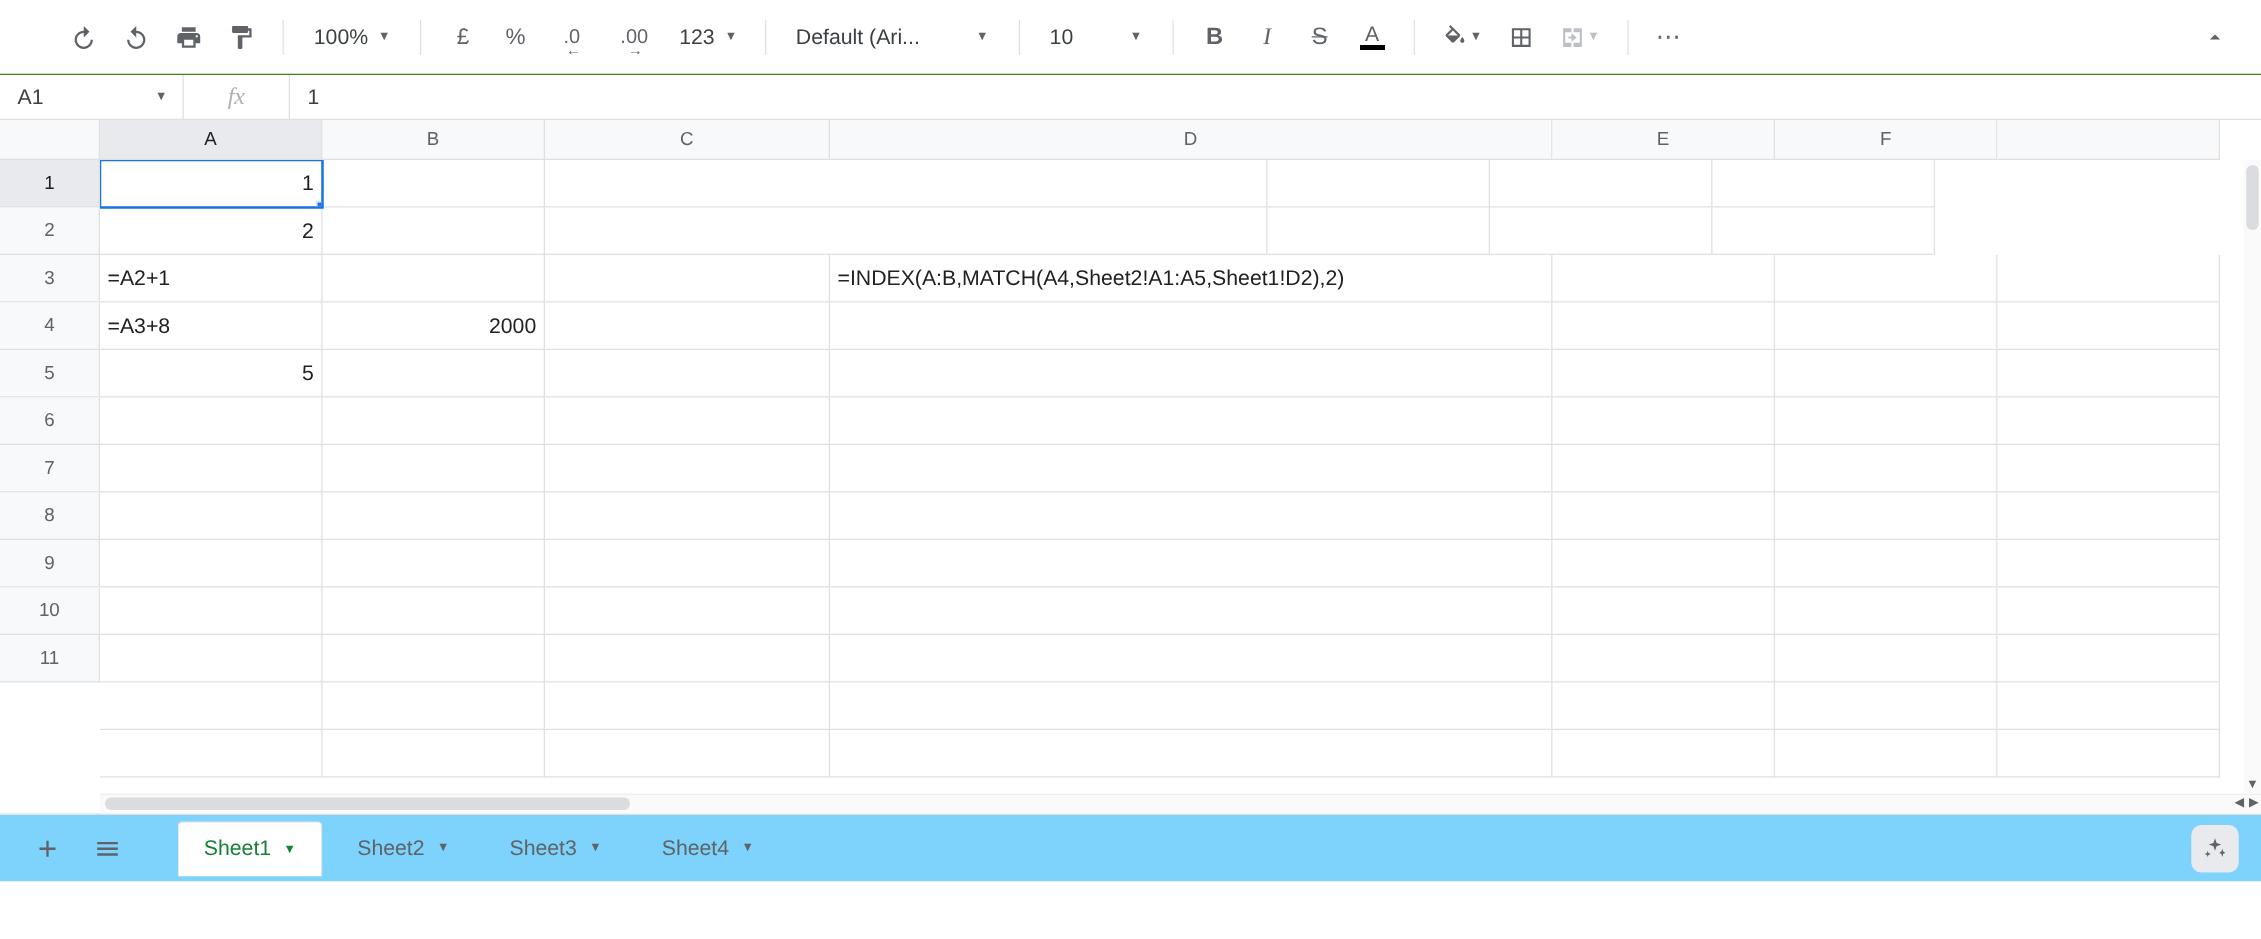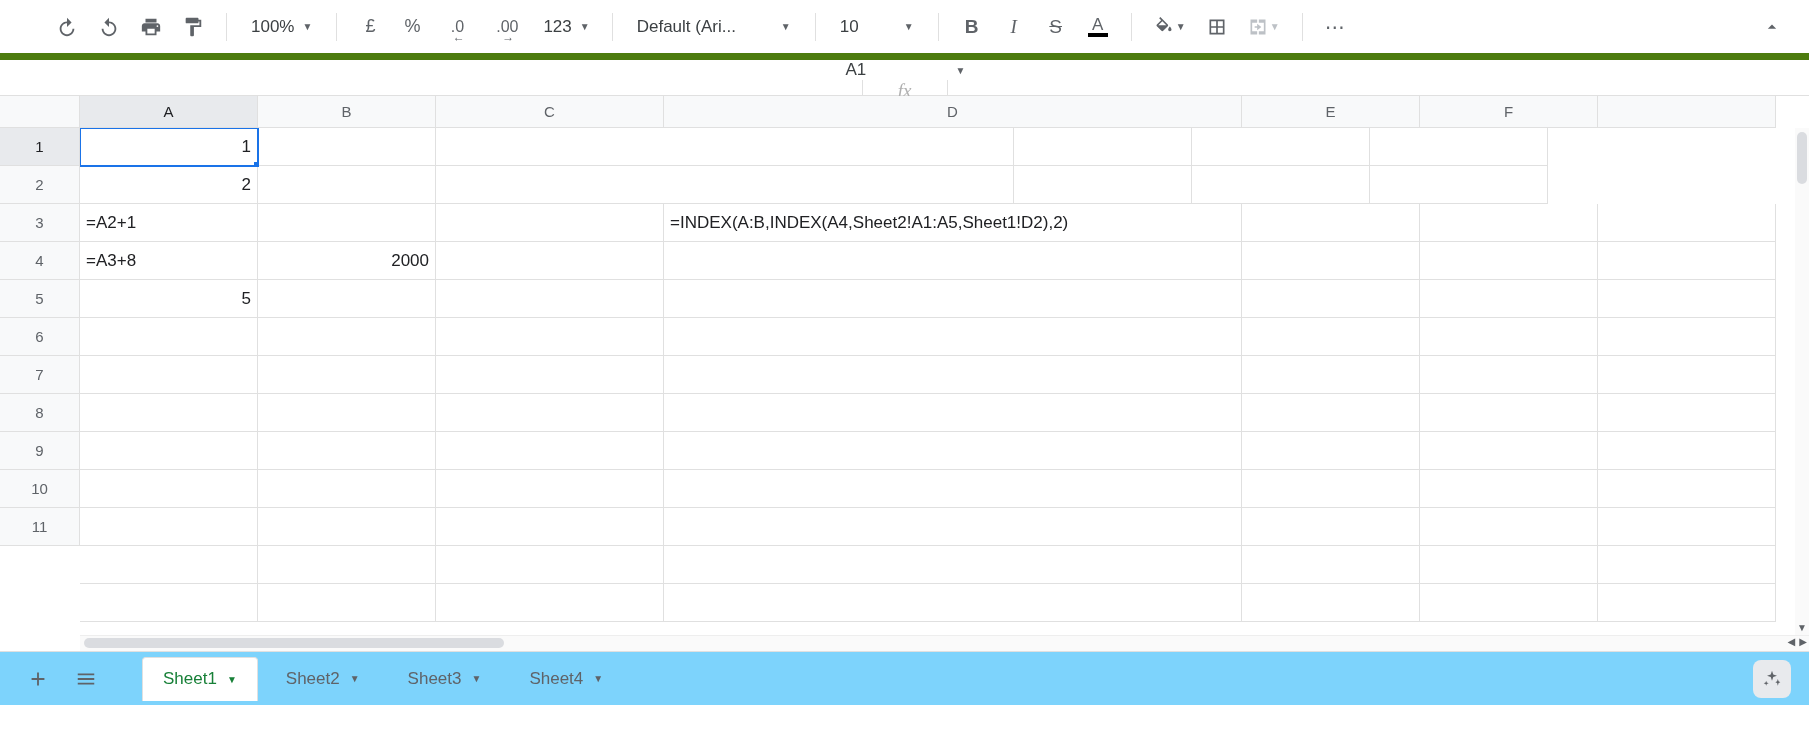--- a/index.html
+++ b/index.html
@@ -1,28 +1,28 @@
 <!DOCTYPE html>
 <html><head>
 <meta charset="utf-8">
 <style>
 * { box-sizing: border-box; margin: 0; padding: 0; }
 body { font-family: Arial, sans-serif; font-size: 13px; color: #202124; background: #fff; overflow: hidden; width: 1809px; height: 751px; }
 
 
-.toolbar { height: 60px; display: flex; align-items: center; padding: 0 20px 0 50px; border-bottom: 7px solid #4d7c0f; gap: 8px; }
+.toolbar { height: 60px; display: flex; align-items: center; padding: 0 20px 0 50px; border-bottom: 1px solid #4d7c0f; gap: 8px; }
 .tb-btn { display: flex; align-items: center; justify-content: center; min-width: 34px; height: 34px; border-radius: 4px; cursor: pointer; color: #5f6368; }
 .tb-sep { width: 1px; height: 28px; background: #e0e0e0; margin: 0 8px; }
 .tb-text { padding: 0 8px; font-size: 17px; color: #3c4043; display: flex; align-items: center; gap: 8px; cursor: pointer; height: 34px; }
 .tb-drop { font-size: 10px; color: #5f6368; }
 svg { display: block; }
 .collapse-btn { margin-left: auto; }
 
 
-.formula-bar { height: 36px; display: flex; align-items: center; border-bottom: 1px solid #e0e0e0; flex-direction: column; }
+.formula-bar { height: 36px; display: flex; align-items: flex-start; border-bottom: 1px solid #e0e0e0; }
 .name-box { width: 146px; height: 100%; display: flex; align-items: center; padding: 0 14px; font-size: 17px; color: #3c4043; position: relative; }
 .name-box-drop { position: absolute; right: 12px; font-size: 10px; color: #5f6368; }
 .fx-box { width: 86px; height: 100%; display: flex; align-items: center; justify-content: center; border-left: 1px solid #e0e0e0; border-right: 1px solid #e0e0e0; }
 .fx-label { font-style: italic; font-family: 'Times New Roman', serif; font-size: 19px; color: #b0b0b0; }
 .formula-input { flex: 1; height: 100%; padding: 0 14px; font-size: 17px; color: #3c4043; display: flex; align-items: center; }
 
 
 .grid-area { position: relative; height: 555px; overflow: hidden; }
 .corner { position: absolute; left: 0; top: 0; width: 80px; height: 32px; background: #f8f9fa; border-right: 1px solid #e0e0e0; border-bottom: 1px solid #e0e0e0; z-index: 3; }
 .col-headers { position: absolute; left: 80px; top: 0; height: 32px; display: flex; z-index: 2; }
@@ -225,21 +225,21 @@
       <div class="cell cF"></div>
       <div class="cell cG"></div>
     </div>
     <div class="row">
       <div class="cell cA">
           <span>=A2+1</span>
         </div>
       <div class="cell cB"></div>
       <div class="cell cC"></div>
       <div class="cell cD">
-          <span>=INDEX(A:B,INDEX(A4,Sheet2!A1:A5,Sheet1!D2),2)</span>
+          <span>=INDEX(A:B,MATCH(A4,Sheet2!A1:A5,Sheet1!D2),2)</span>
         </div>
       <div class="cell cE"></div>
       <div class="cell cF"></div>
       <div class="cell cG"></div>
     </div>
     <div class="row">
       <div class="cell cA">
           <span>=A3+8</span>
         </div>
       <div class="cell cB r">

